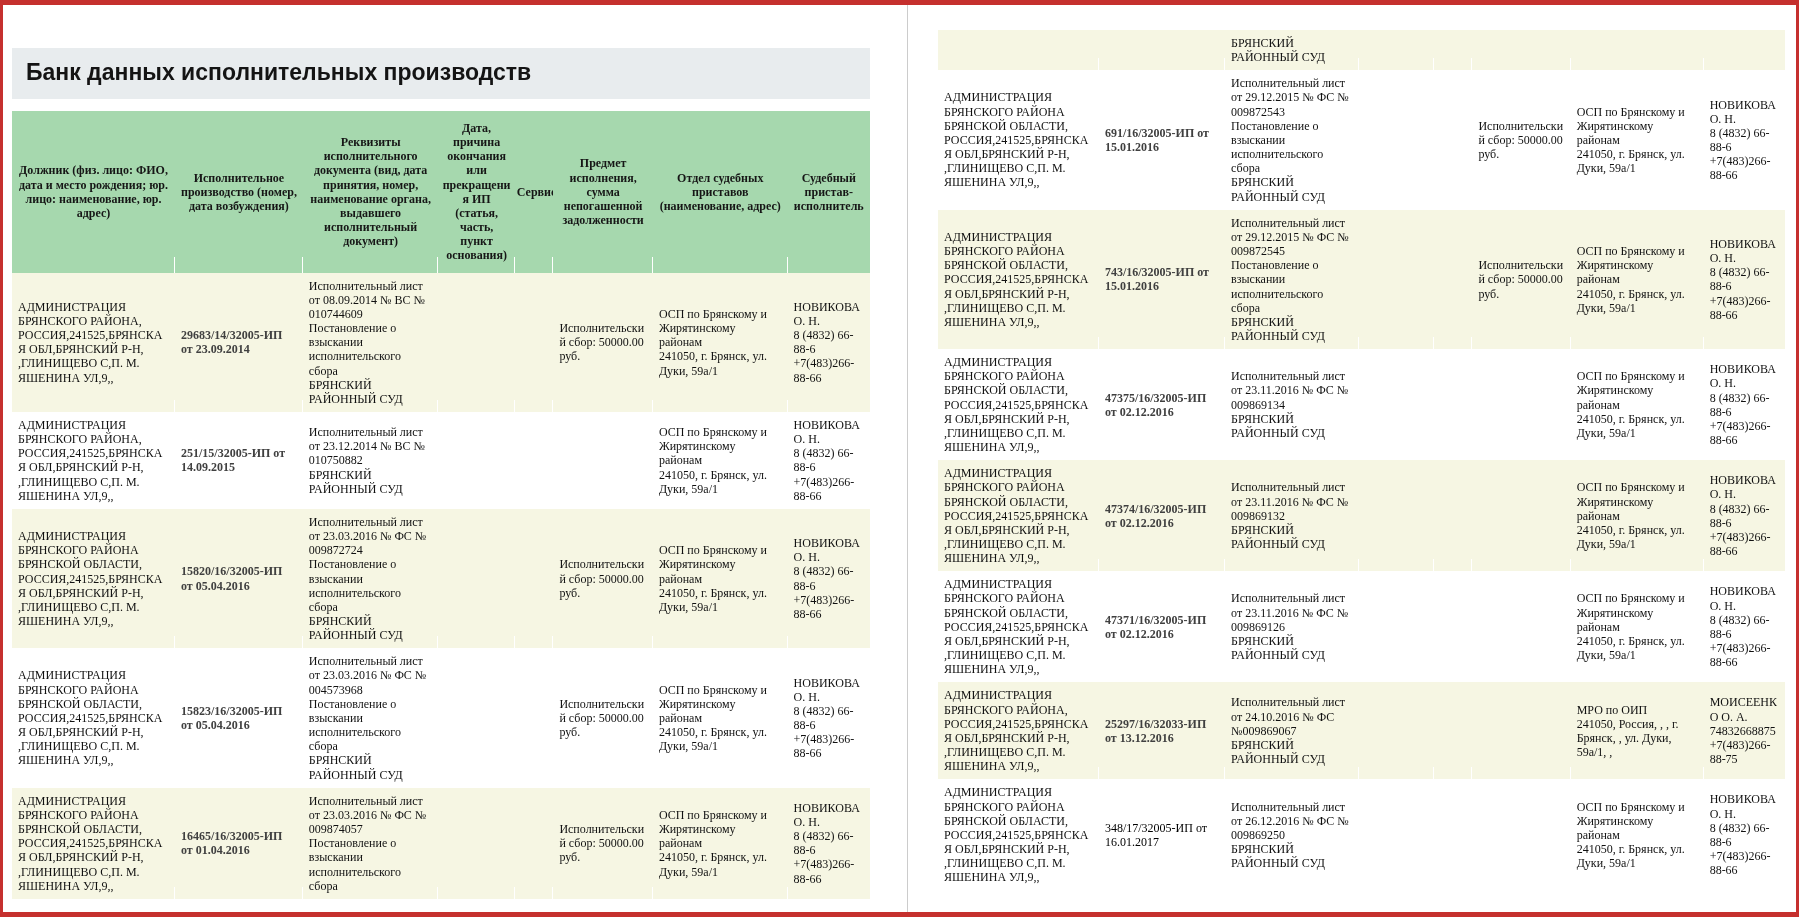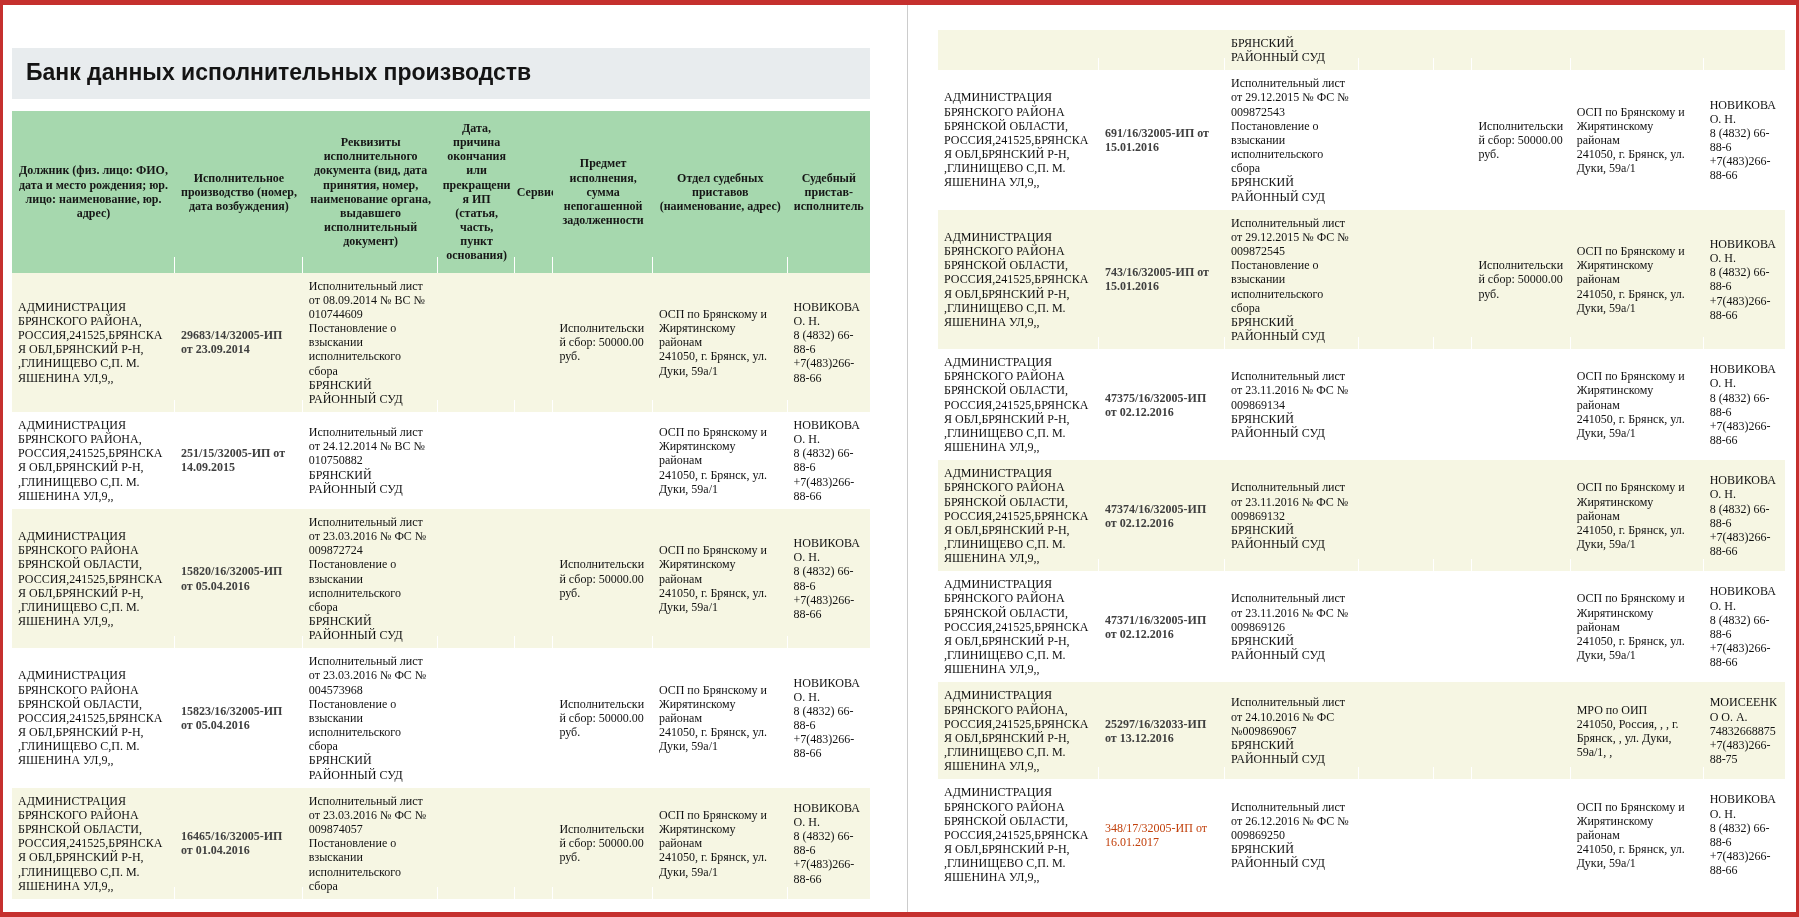--- a/index.html
+++ b/index.html
@@ -48,21 +48,21 @@
   td {
     vertical-align:middle; padding:6px 6px; position:relative;
     overflow-wrap:break-word;
   }
   tbody tr:nth-child(odd) td { background:#f6f6e3; }
   tbody tr:nth-child(odd) td:not(:last-child)::after {
     content:""; position:absolute; right:-1px; bottom:0; width:2px; height:12px; background:#ffffff;
   }
   .pre { white-space:pre-line; }
   .case-red  { color:#404040; font-weight:bold; }
-  .case-black{ color:#c2410c; font-weight:normal;margin-top:48px; }
+  .case-black{ color:#000000; font-weight:normal;margin-top:48px; }
 </style>
 </head>
 <body>
 
 <div class="frame">
 
   <div class="page page1">
     <div class="titlebar">
       <h1>Банк данных исполнительных производств</h1>
     </div>
@@ -102,21 +102,21 @@
             <td><span class="pre">Исполнительский сбор: 50000.00 руб.</span></td>
             <td><span class="pre">ОСП по Брянскому и Жирятинскому районам
 241050, г. Брянск, ул. Дуки, 59а/1</span></td>
             <td><span class="pre">НОВИКОВА О. Н.
 8 (4832) 66-88-6
 +7(483)266-88-66</span></td>
           </tr>
           <tr>
             <td><span class="pre">АДМИНИСТРАЦИЯ БРЯНСКОГО РАЙОНА, РОССИЯ,241525,БРЯНСКАЯ ОБЛ,БРЯНСКИЙ Р-Н, ,ГЛИНИЩЕВО С,П. М. ЯШЕНИНА УЛ,9,,</span></td>
             <td><span class="pre case-red">251/15/32005-ИП от 14.09.2015</span></td>
-            <td><span class="pre">Исполнительный лист от 24.12.2014 № ВС № 010750882
+            <td><span class="pre">Исполнительный лист от 23.12.2014 № ВС № 010750882
 БРЯНСКИЙ РАЙОННЫЙ СУД</span></td>
             <td></td>
             <td></td>
             <td></td>
             <td><span class="pre">ОСП по Брянскому и Жирятинскому районам
 241050, г. Брянск, ул. Дуки, 59а/1</span></td>
             <td><span class="pre">НОВИКОВА О. Н.
 8 (4832) 66-88-6
 +7(483)266-88-66</span></td>
           </tr>

